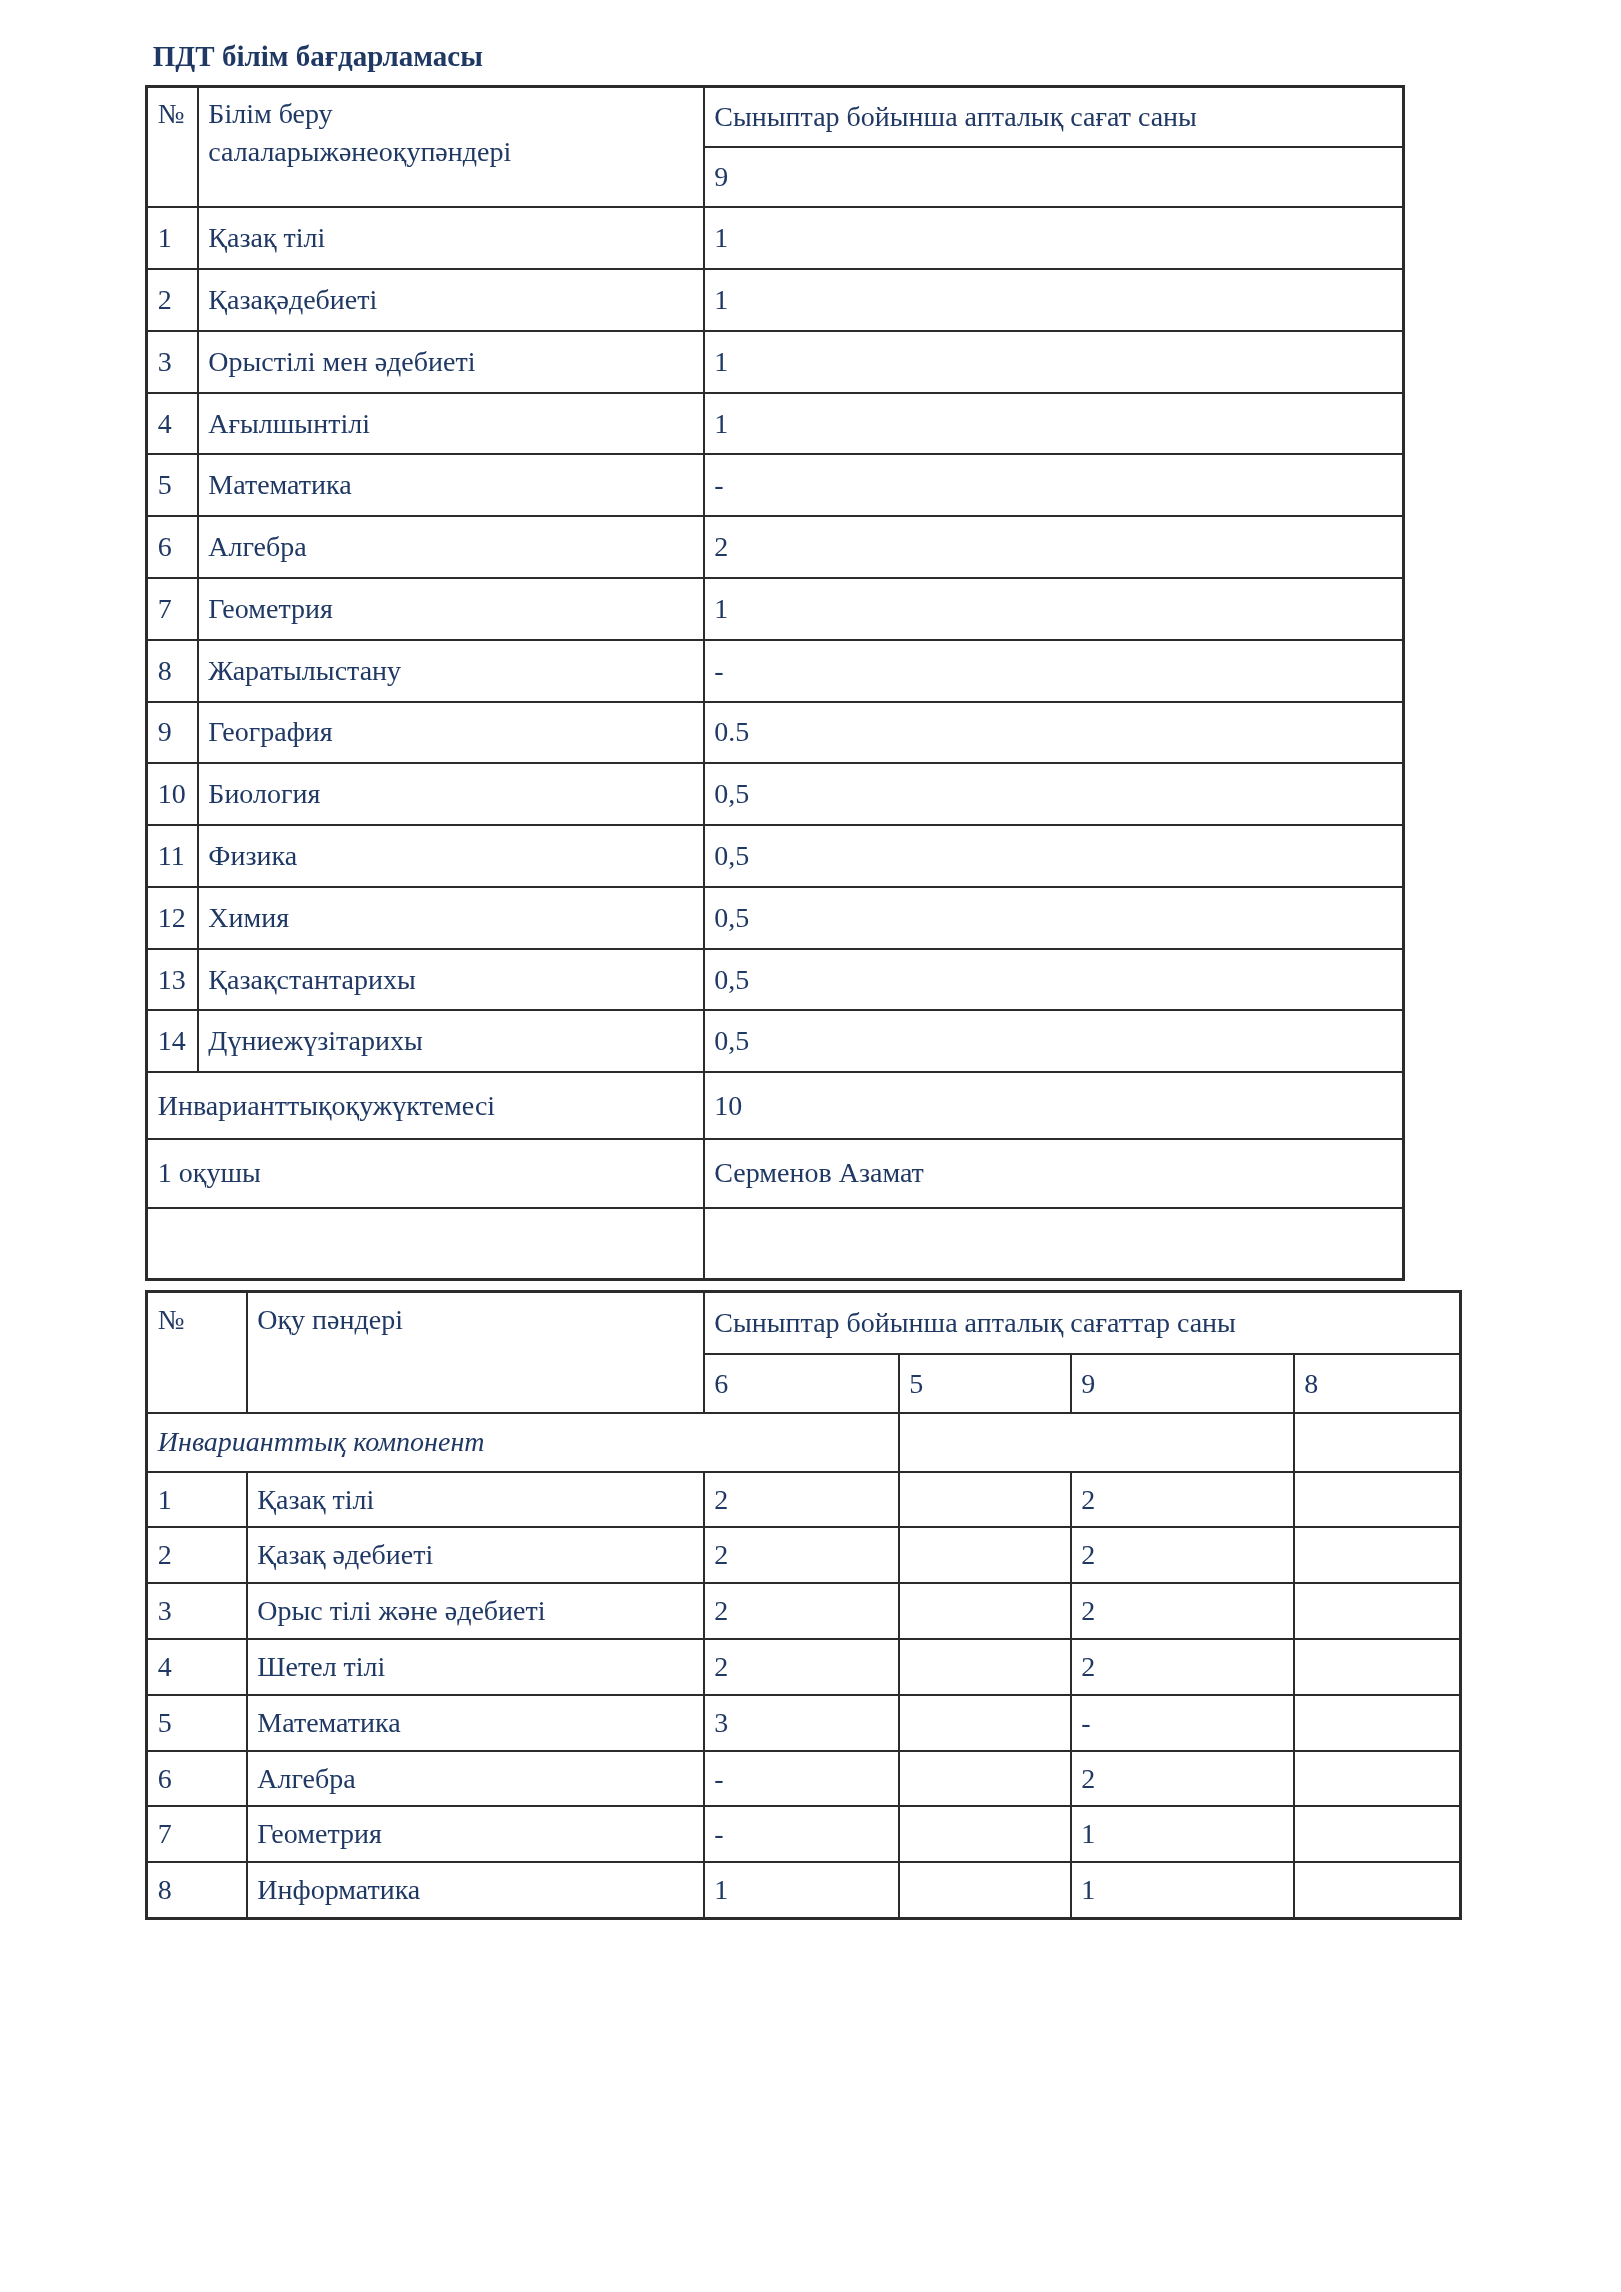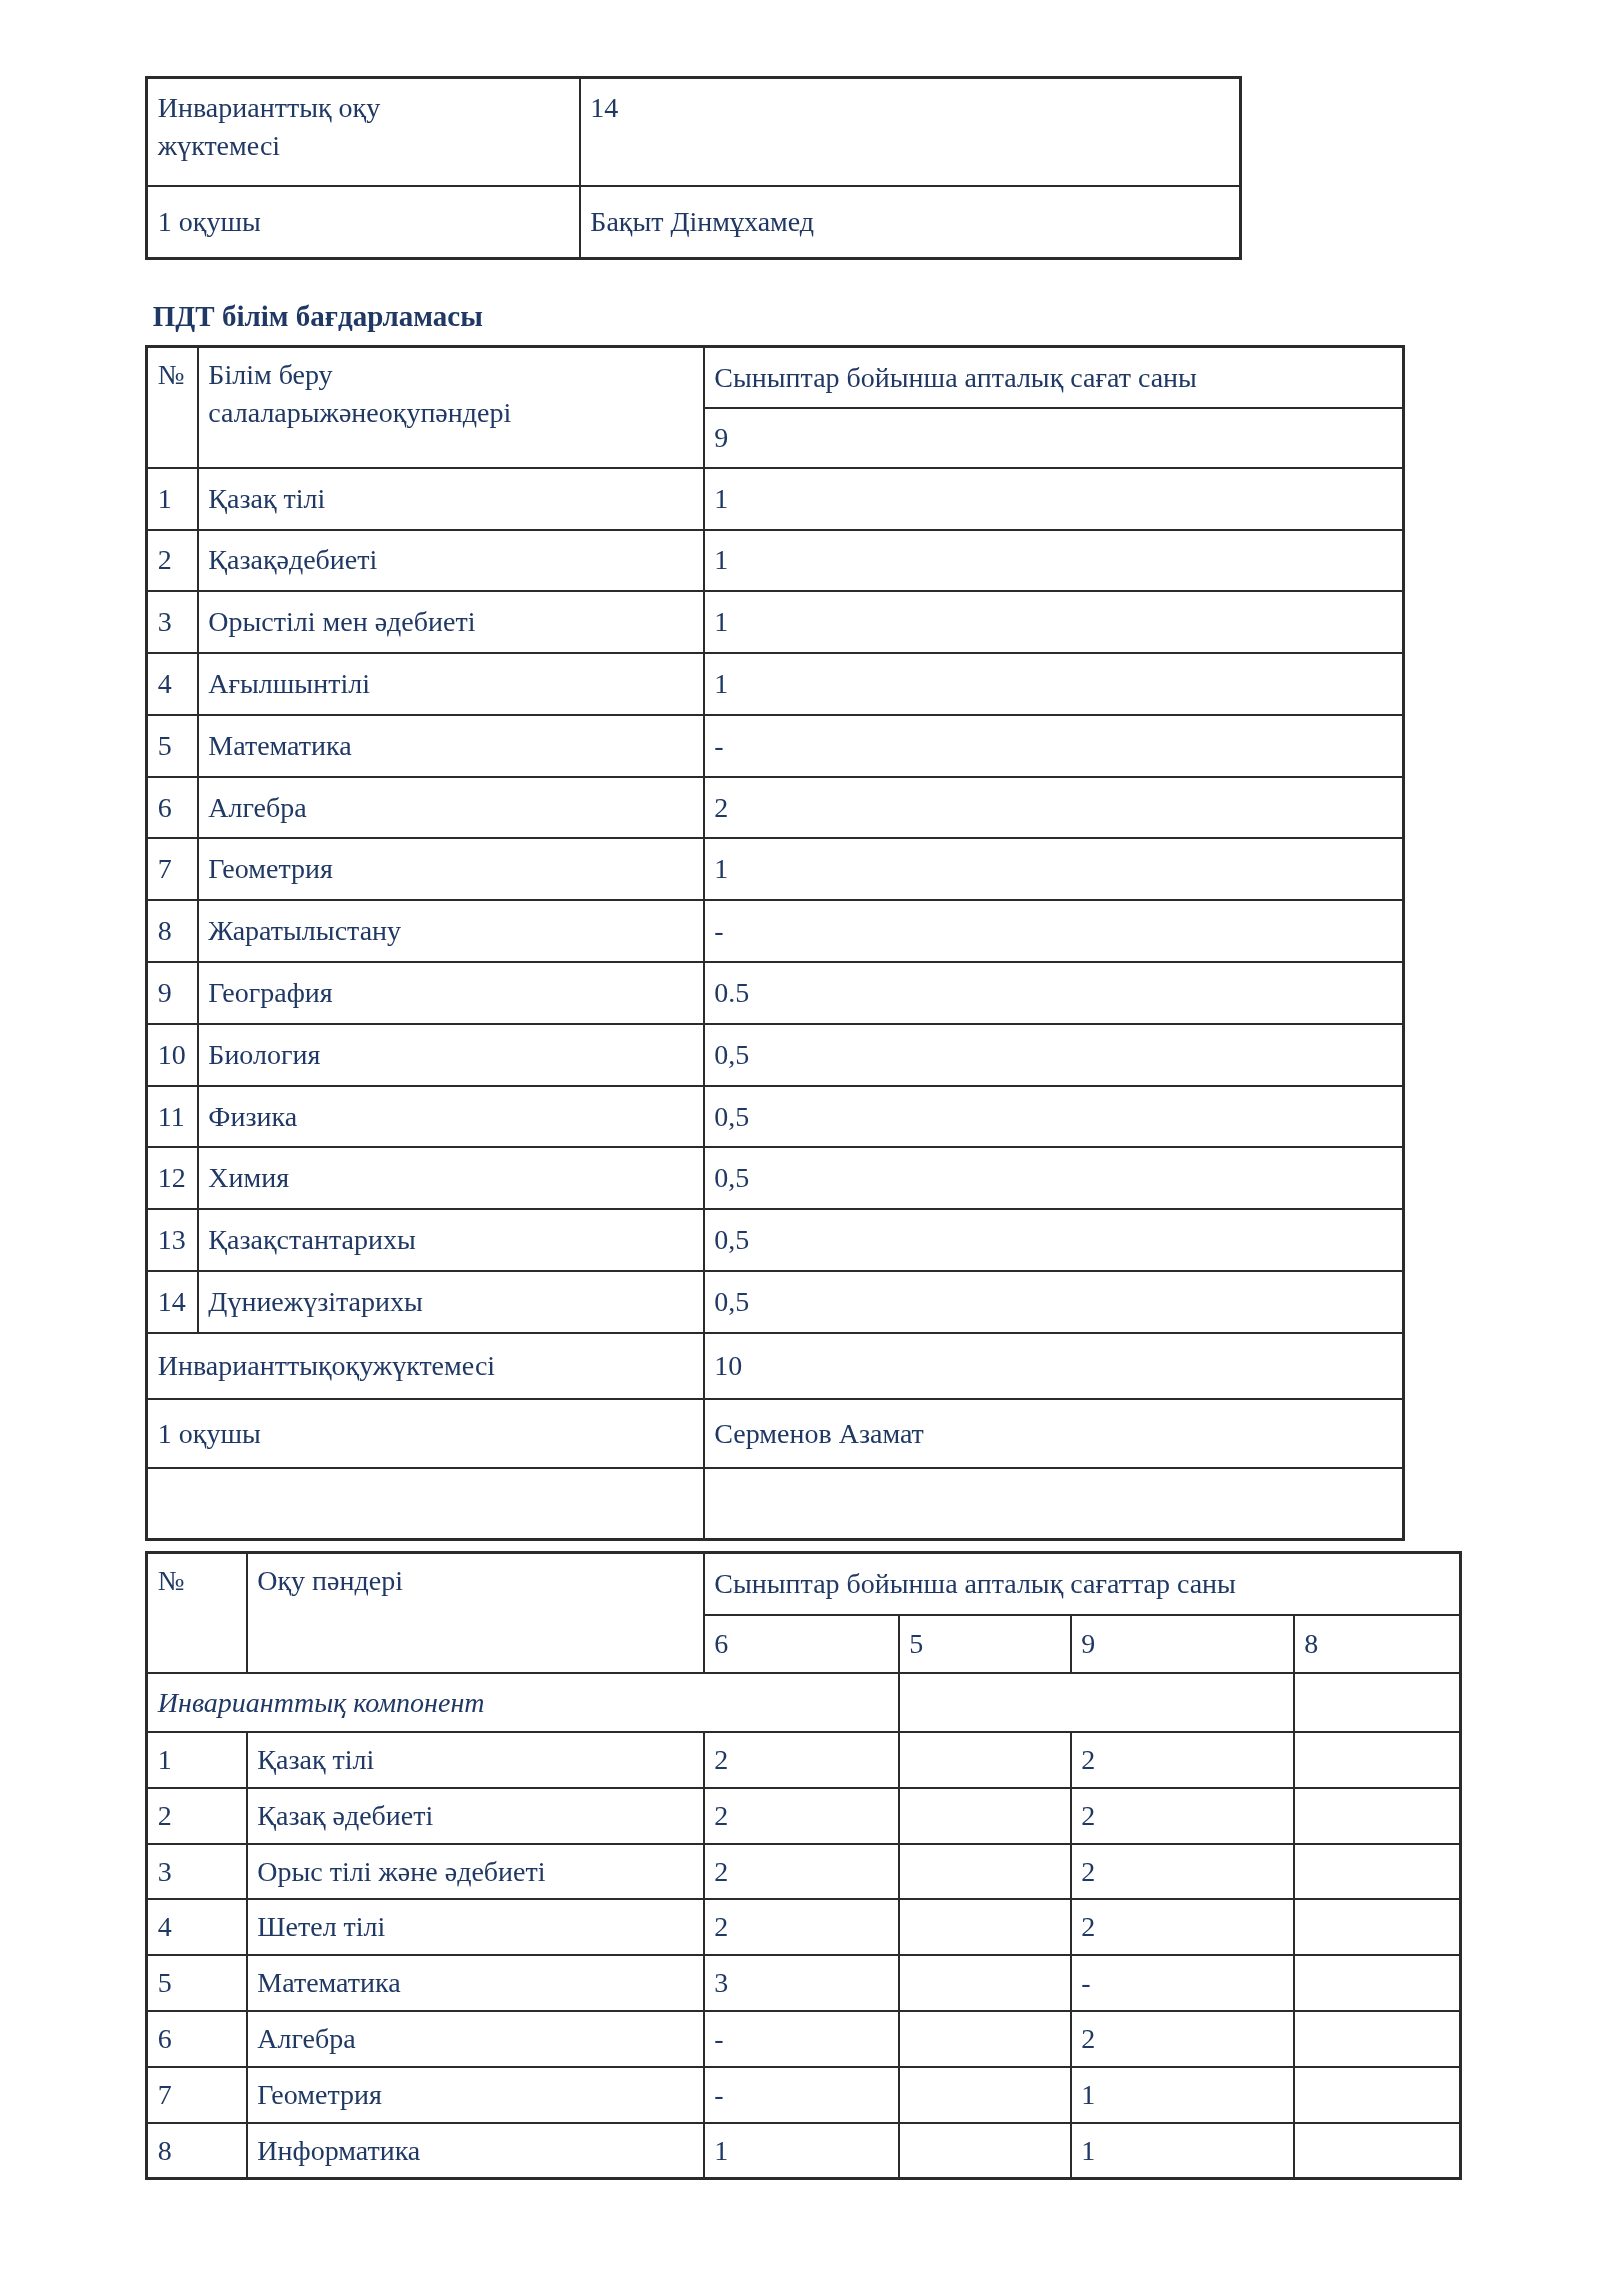--- a/index.html
+++ b/index.html
@@ -40,38 +40,20 @@
   .t3 .dr td{height:46px;}
   .vtop{vertical-align:top;padding-top:7.8px;}
   .center{text-align:left;}
   .hdr-name{display:block;max-width:421px;}
 </style>
 </head>
 <body>
 
 <div class="content">
 
-  <table class="t1">
-    <colgroup>
-        <col style="width:433px">
-        <col style="width:661px">
-      </colgroup>
-    <tbody>
-        <tr class="r1">
-      <td>
-        <span class="wrap-narrow">Инварианттық оқу жүктемесі</span>
-      </td>
-      <td>14</td>
-    </tr>
-    <tr class="r2">
-      <td>1 оқушы</td>
-      <td>Бақыт Дінмұхамед</td>
-    </tr>
-  </tbody>
-    </table>
 
   <div class="heading h1">ПДТ білім бағдарламасы</div>
 
   <table class="t2">
     <colgroup>
         <col style="width:51px">
         <col style="width:506px">
         <col style="width:700px">
       </colgroup>
     <tbody>

